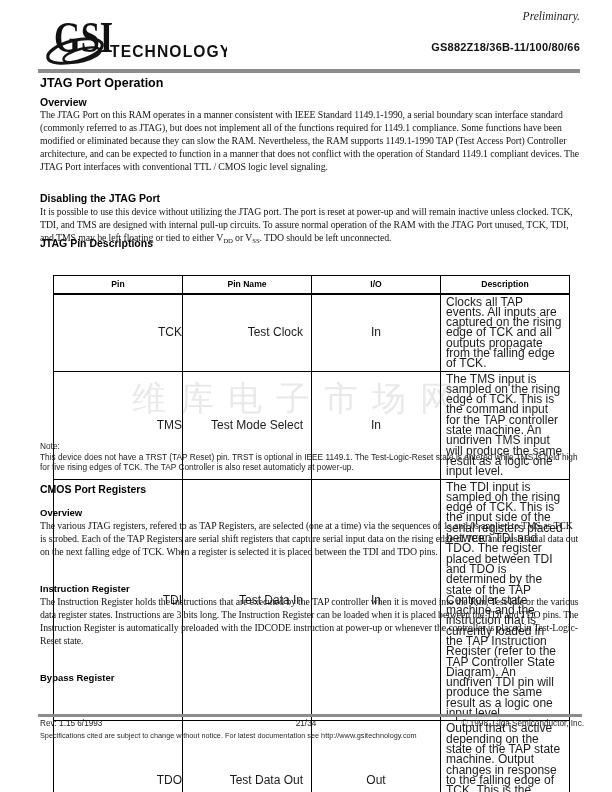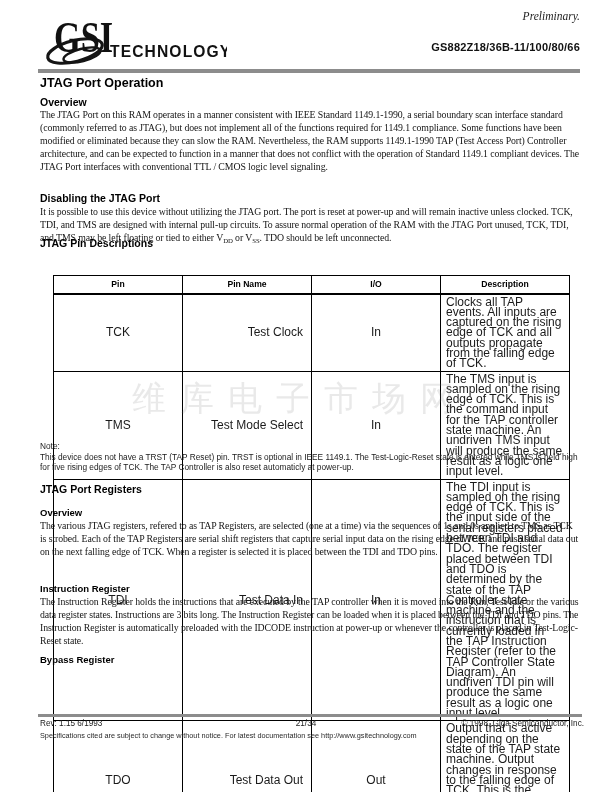--- a/index.html
+++ b/index.html
@@ -37,21 +37,21 @@
     border:1.5px solid #000;
   }
   table.pin-table th {
     border:1px solid #000; border-bottom:2px solid #000;
     font-size:8.6px; font-weight:bold; text-align:center; height:18px; color:#000;
   }
   table.pin-table td {
     border:1px solid #000; vertical-align:middle;
     font-size:12px; line-height:10.3px;
   }
-  td.c-pin  { width:36px; text-align:center;margin-top:44px; }
+  td.c-pin  { width:36px; text-align:right;margin-top:44px; }
   td.c-name { width:71px; text-align:right; padding:0 8px; }
   td.c-io   { width:30px; text-align:center; }
   td.c-desc { width:380px; text-align:left; padding:2px 5px; }
   tr.r-tck td { height:25px; }
   tr.r-tms td { height:26px; }
   tr.r-tdi td { height:68px; }
   tr.r-tdo td { height:24px; }
 
   
   .note {
@@ -143,28 +143,28 @@
     </table>
   </div>
 
   <div class="abs watermark">维库电子市场网</div>
 
   <div class="abs note">
     <div>Note:</div>
     <div>This device does not have a TRST (TAP Reset) pin. TRST is optional in IEEE 1149.1. The Test-Logic-Reset state is entered while TMS is held high for five rising edges of TCK. The TAP Controller is also reset automaticly at power-up.</div>
   </div>
 
-  <div class="abs h2" style="left:40px; top:483px;">JTAG Port Registers</div>
+  <div class="abs h2" style="left:40px; top:483px;">CMOS Port Registers</div>
   <div class="abs h3" style="left:40px; top:507px;">Overview</div>
   <div class="abs para" style="top:520px;">The various JTAG registers, refered to as TAP Registers, are selected (one at a time) via the sequences of 1s and 0s applied to TMS as TCK is strobed. Each of the TAP Registers are serial shift registers that capture serial input data on the rising edge of TCK and push serial data out on the next  falling edge of TCK. When a register is selected it is placed between the TDI and TDO pins.</div>
 
   <div class="abs h3" style="left:40px; top:583px;">Instruction Register</div>
   <div class="abs para" style="top:596px;">The Instruction Register holds the instructions that are executed by the TAP controller when it is moved into the Run, Test/Idle or the various data register states. Instructions are 3 bits long. The Instruction Register can be loaded when it is placed between the TDI and TDO pins. The Instruction Register is automatically preloaded with the IDCODE instruction at power-up or whenever the controller is placed in Test-Logic-Reset state.</div>
 
-  <div class="abs h3" style="left:40px; top:654px;">Bypass Register</div>
+  <div class="abs h3" style="left:40px; top:672px;">Bypass Register</div>
 
   <div class="abs footer-rule"></div>
   <div class="abs footer-line f-rev">Rev:  1.15  6/1993</div>
   <div class="abs footer-line f-page">21/34</div>
   <div class="abs footer-line f-copy">© 1998, Giga Semiconductor, Inc.</div>
   <div class="abs f-disclaimer">Specifications cited are subject to change without notice. For latest documentation see http://www.gsitechnology.com</div>
 
 </div>
 
 </body></html>

